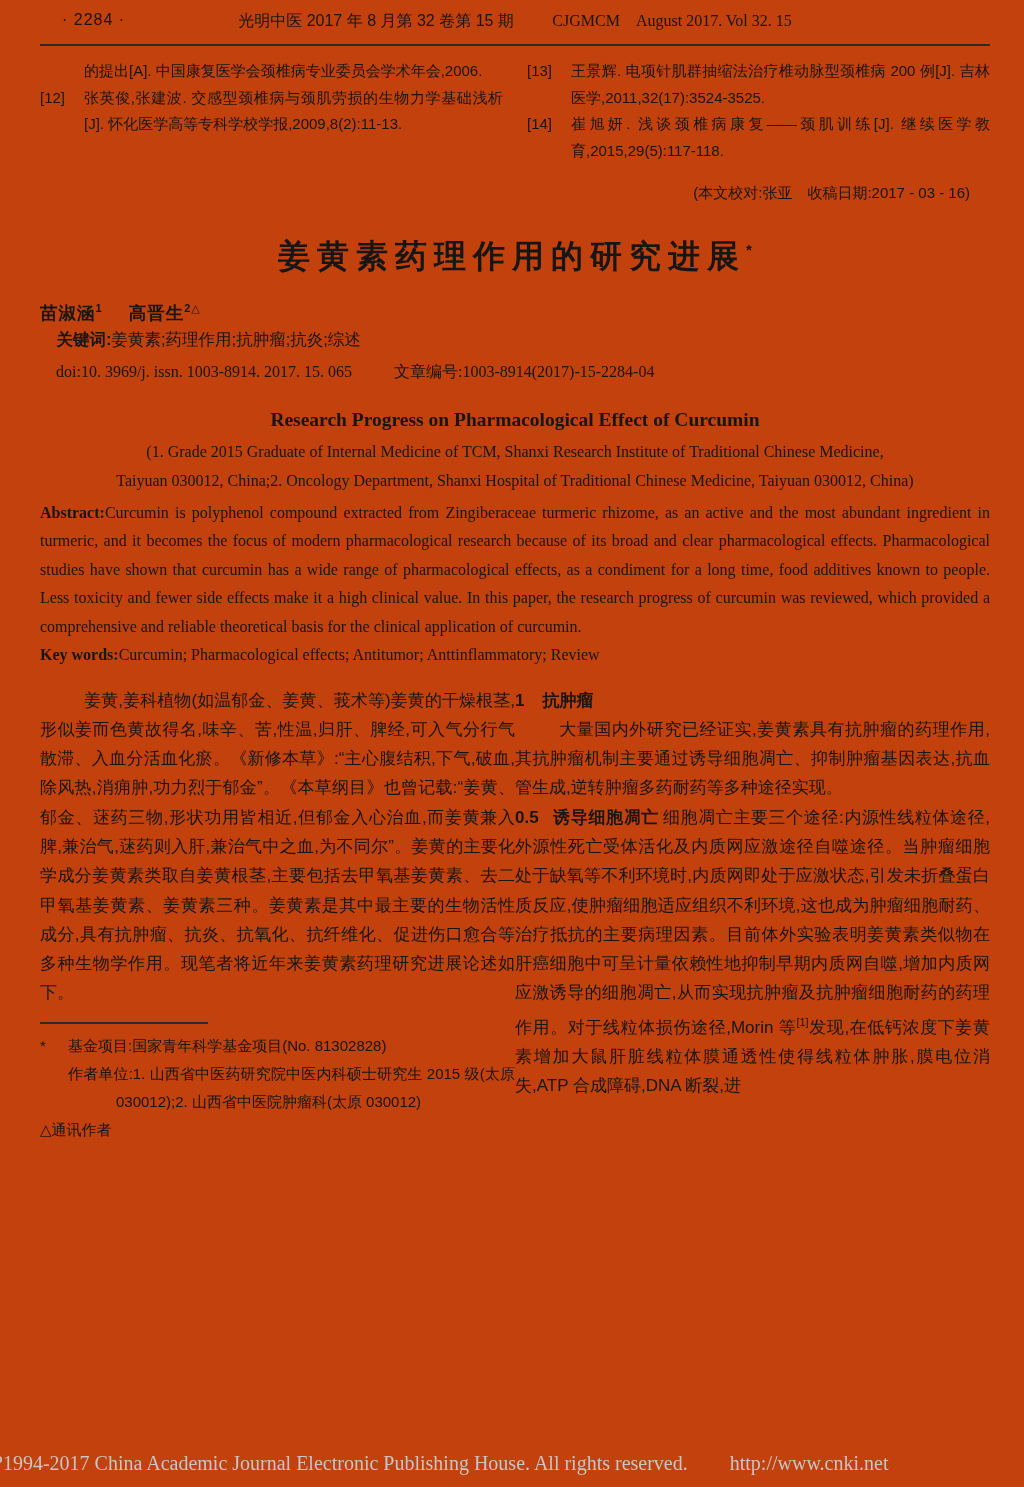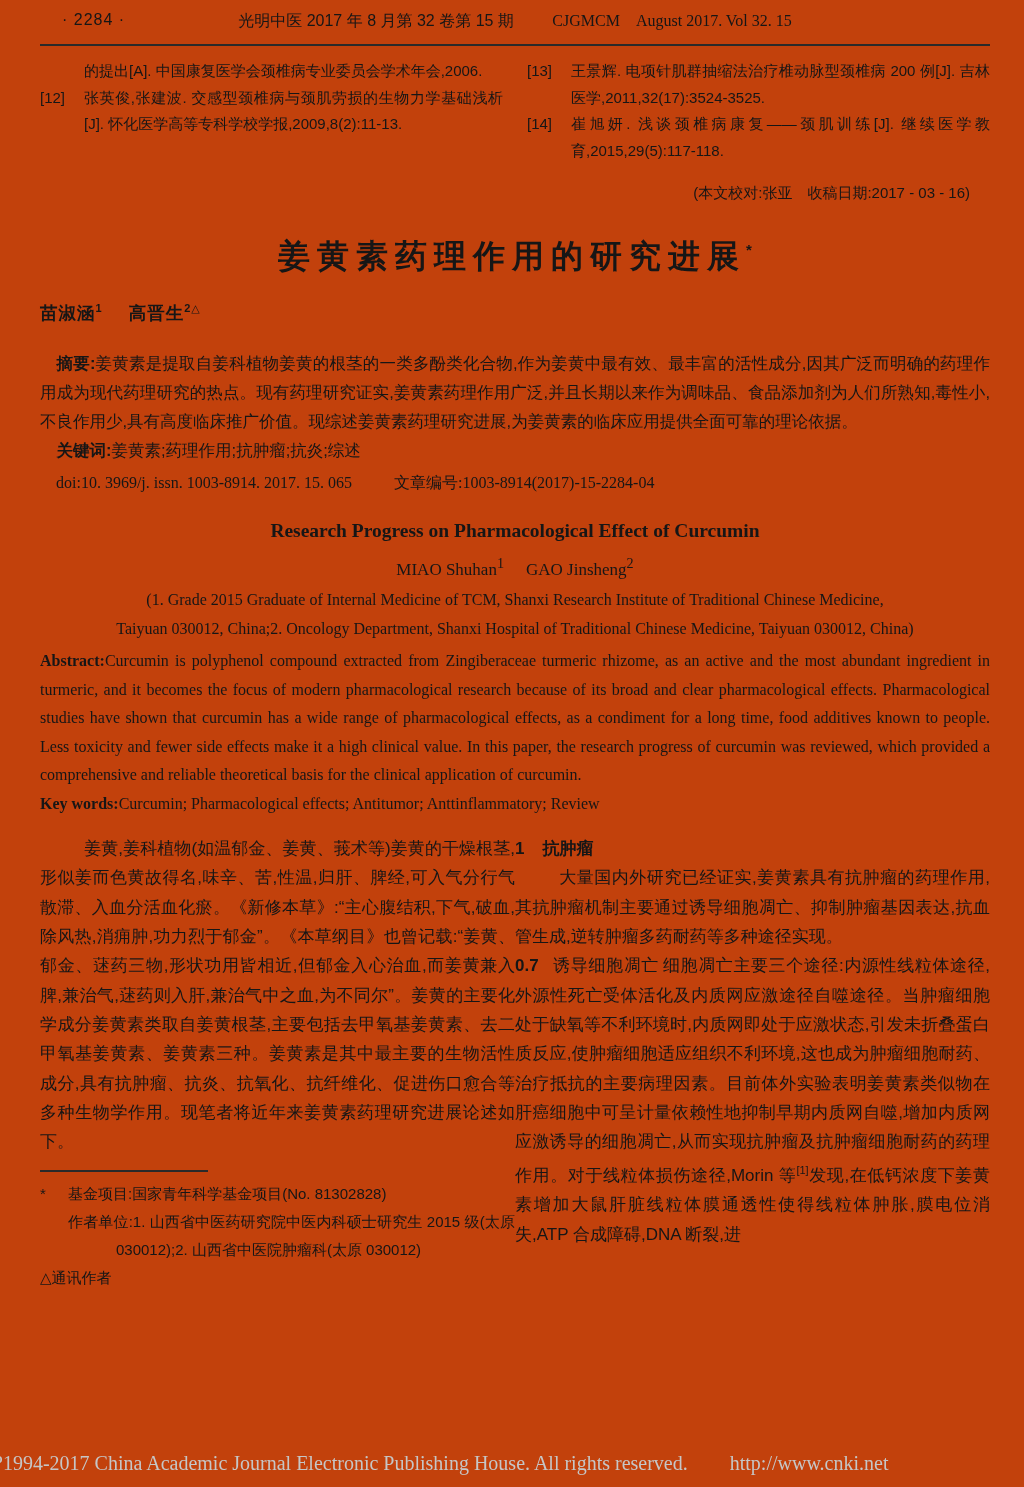--- a/index.html
+++ b/index.html
@@ -45,21 +45,21 @@
   .en-abs b, .en-kw b { font-weight:bold; }
   .en-kw { margin:0; font-size:16px; line-height:28.5px; }
   
   .cols { display:flex; margin-top:16px; font-size:17px; line-height:29.3px; }
   .col { flex:1; min-width:0; text-align:justify; }
   .p-indent { text-indent:2.6em; margin:0; }
   .sec-h { font-weight:bold; margin:0; }
   .sec-h .n { margin-right:18px; }
   .p-sub { margin:0; }
   .p-sub .n { font-weight:bold; margin-right:14px; }
-  .p-sub .t { font-weight:normal; margin-right:4px; }
+  .p-sub .t { font-weight:bold; margin-right:4px; }
   .p-sub sup { font-size:11px; }
   
   .fnote { margin-top:8px; font-size:15px; line-height:28px; text-align:justify; }
   .fnote-rule { width:168px; border:none; border-top:2px solid #2a2a2a; margin:14px 0 8px 0; }
   .fn-fund { display:flex; }
   .fn-fund .star { width:28px; flex:none; }
   .fn-affil { padding-left:76px; text-indent:-48px; }
   
   .wm { position:absolute; left:-6px; bottom:12px; white-space:nowrap;
         color:#c6c6c6; font-size:20px; font-family:"Liberation Serif","DejaVu Serif",serif; }
@@ -103,29 +103,25 @@
     </div>
   </div>
 
   <div class="title">
     <span>姜黄素药理作用的研究进展</span><sup>*</sup>
   </div>
   <div class="authors">
     <span>苗淑涵</span><sup>1</sup><span class="gap"></span><span>高晋生</span><sup>2△</sup>
   </div>
 
-  <p class="cnabs"><b>摘要:</b><span>姜黄素是提取自姜科植物姜黄的根茎的一类多酚类化合物,作为姜黄中最有效、最丰富的活性成分,因其广泛而明确的药理作用成为现代药理研究的热点。现有药理研究证实,姜黄素药理作用广泛,并且长期以来作为调味品、食品添加剂为人们所熟知,毒性小,不良作用少,具有高度临床推广价值。现综述姜黄素药理研究进展,为姜黄素的临床应用提供全面可靠的理论依据。</span></p>
   <p class="kw"><b>关键词:</b><span>姜黄素;药理作用;抗肿瘤;抗炎;综述</span></p>
   <p class="doiline"><span>doi:10. 3969/j. issn. 1003-8914. 2017. 15. 065</span><span class="artno">文章编号:1003-8914(2017)-15-2284-04</span></p>
 
   <div class="en">
     <div class="en-title">Research Progress on Pharmacological Effect of Curcumin</div>
-    <div class="en-authors">
-      <span>MIAO Shuhan</span><sup>1</sup><span class="gap"></span><span>GAO Jinsheng</span><sup>2</sup>
-    </div>
     <div class="en-affil">
       <div>(1. Grade 2015 Graduate of Internal Medicine of TCM, Shanxi Research Institute of Traditional Chinese Medicine,</div>
       <div>Taiyuan 030012, China;2. Oncology Department, Shanxi Hospital of Traditional Chinese Medicine, Taiyuan 030012, China)</div>
     </div>
     <p class="en-abs"><b>Abstract:</b><span>Curcumin is polyphenol compound extracted from Zingiberaceae turmeric rhizome, as an active and the most abundant ingredient in turmeric, and it becomes the focus of modern pharmacological research because of its broad and clear pharmacological effects. Pharmacological studies have shown that curcumin has a wide range of pharmacological effects, as a condiment for a long time, food additives known to people. Less toxicity and fewer side effects make it a high clinical value. In this paper, the research progress of curcumin was reviewed, which provided a comprehensive and reliable theoretical basis for the clinical application of curcumin.</span></p>
     <p class="en-kw"><b>Key words:</b><span>Curcumin; Pharmacological effects; Antitumor; Anttinflammatory; Review</span></p>
   </div>
 
   <div class="cols">
     <div class="col">
@@ -136,21 +132,21 @@
           <span class="star">*</span>
           <span>基金项目:国家青年科学基金项目(No. 81302828)</span>
         </div>
         <div class="fn-affil">作者单位:1. 山西省中医药研究院中医内科硕士研究生 2015 级(太原 030012);2. 山西省中医院肿瘤科(太原 030012)</div>
         <div>△通讯作者</div>
       </div>
     </div>
     <div class="col">
       <p class="sec-h"><span class="n">1</span><span>抗肿瘤</span></p>
       <p class="p-indent">大量国内外研究已经证实,姜黄素具有抗肿瘤的药理作用,其抗肿瘤机制主要通过诱导细胞凋亡、抑制肿瘤基因表达,抗血管生成,逆转肿瘤多药耐药等多种途径实现。</p>
-      <p class="p-sub"><span class="n">0.7</span><span class="t">诱导细胞凋亡</span><span>细胞凋亡主要三个途径:内源性线粒体途径,外源性死亡受体活化及内质网应激途径自噬途径。当肿瘤细胞处于缺氧等不利环境时,内质网即处于应激状态,引发未折叠蛋白质反应,使肿瘤细胞适应组织不利环境,这也成为肿瘤细胞耐药、治疗抵抗的主要病理因素。目前体外实验表明姜黄素类似物在肝癌细胞中可呈计量依赖性地抑制早期内质网自噬,增加内质网应激诱导的细胞凋亡,从而实现抗肿瘤及抗肿瘤细胞耐药的药理作用。对于线粒体损伤途径,Morin 等</span><sup>[1]</sup><span>发现,在低钙浓度下姜黄素增加大鼠肝脏线粒体膜通透性使得线粒体肿胀,膜电位消失,ATP 合成障碍,DNA 断裂,进</span></p>
+      <p class="p-sub"><span class="n">0.5</span><span class="t">诱导细胞凋亡</span><span>细胞凋亡主要三个途径:内源性线粒体途径,外源性死亡受体活化及内质网应激途径自噬途径。当肿瘤细胞处于缺氧等不利环境时,内质网即处于应激状态,引发未折叠蛋白质反应,使肿瘤细胞适应组织不利环境,这也成为肿瘤细胞耐药、治疗抵抗的主要病理因素。目前体外实验表明姜黄素类似物在肝癌细胞中可呈计量依赖性地抑制早期内质网自噬,增加内质网应激诱导的细胞凋亡,从而实现抗肿瘤及抗肿瘤细胞耐药的药理作用。对于线粒体损伤途径,Morin 等</span><sup>[1]</sup><span>发现,在低钙浓度下姜黄素增加大鼠肝脏线粒体膜通透性使得线粒体肿胀,膜电位消失,ATP 合成障碍,DNA 断裂,进</span></p>
     </div>
   </div>
 
   <div class="wm">
     <span>?1994-2017 China Academic Journal Electronic Publishing House. All rights reserved.</span><span class="url">http://www.cnki.net</span>
   </div>
 
 </div>
 
 </body></html>

